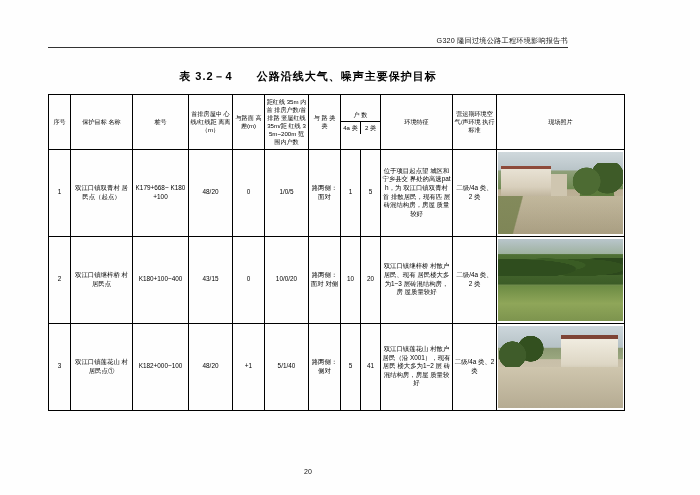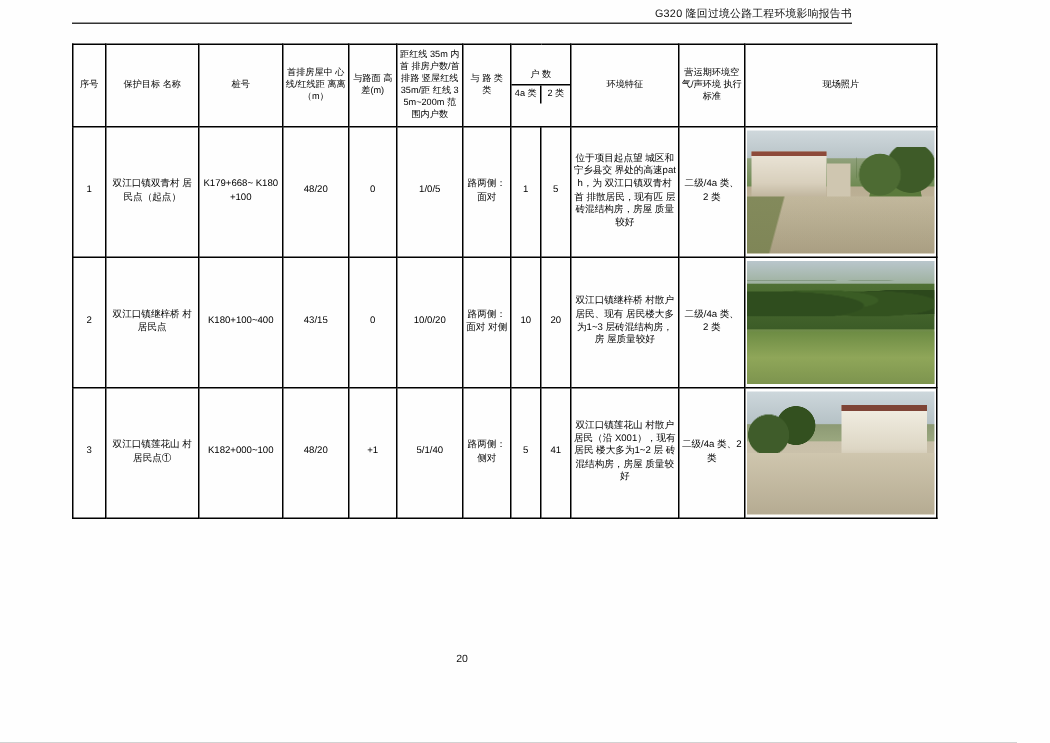--- a/index.html
+++ b/index.html
@@ -17,21 +17,21 @@
     position: absolute;
     left: 0; top: 0;
     width: 700px;
     height: 495px;
     background: #fefefe;
     box-sizing: border-box;
   }
   .page-inner {
     position: absolute;
     left: 48px;
-    top: 4px;
+    top: 36px;
     width: 520px;
     height: 455px;
   }
   .header {
     position: relative;
     text-align: right;
     font-size: 7.2px;
     color: #111;
     letter-spacing: 0.2px;
     padding-bottom: 3px;
@@ -223,20 +223,21 @@
 <body>
 
 <div class="page">
   <div class="page-inner">
 
     <div class="header">
       <span>G320 隆回过境公路工程环境影响报告书</span>
       <div class="header-rule"></div>
     </div>
 
+    <div class="doc-title">表 3.2－4　　公路沿线大气、噪声主要保护目标</div>
 
     <table class="main">
       <colgroup>
         <col class="col-no">
           <col class="col-name">
           <col class="col-stake">
           <col class="col-dist">
         <col class="col-height">
           <col class="col-scale">
           <col class="col-roadtype">

